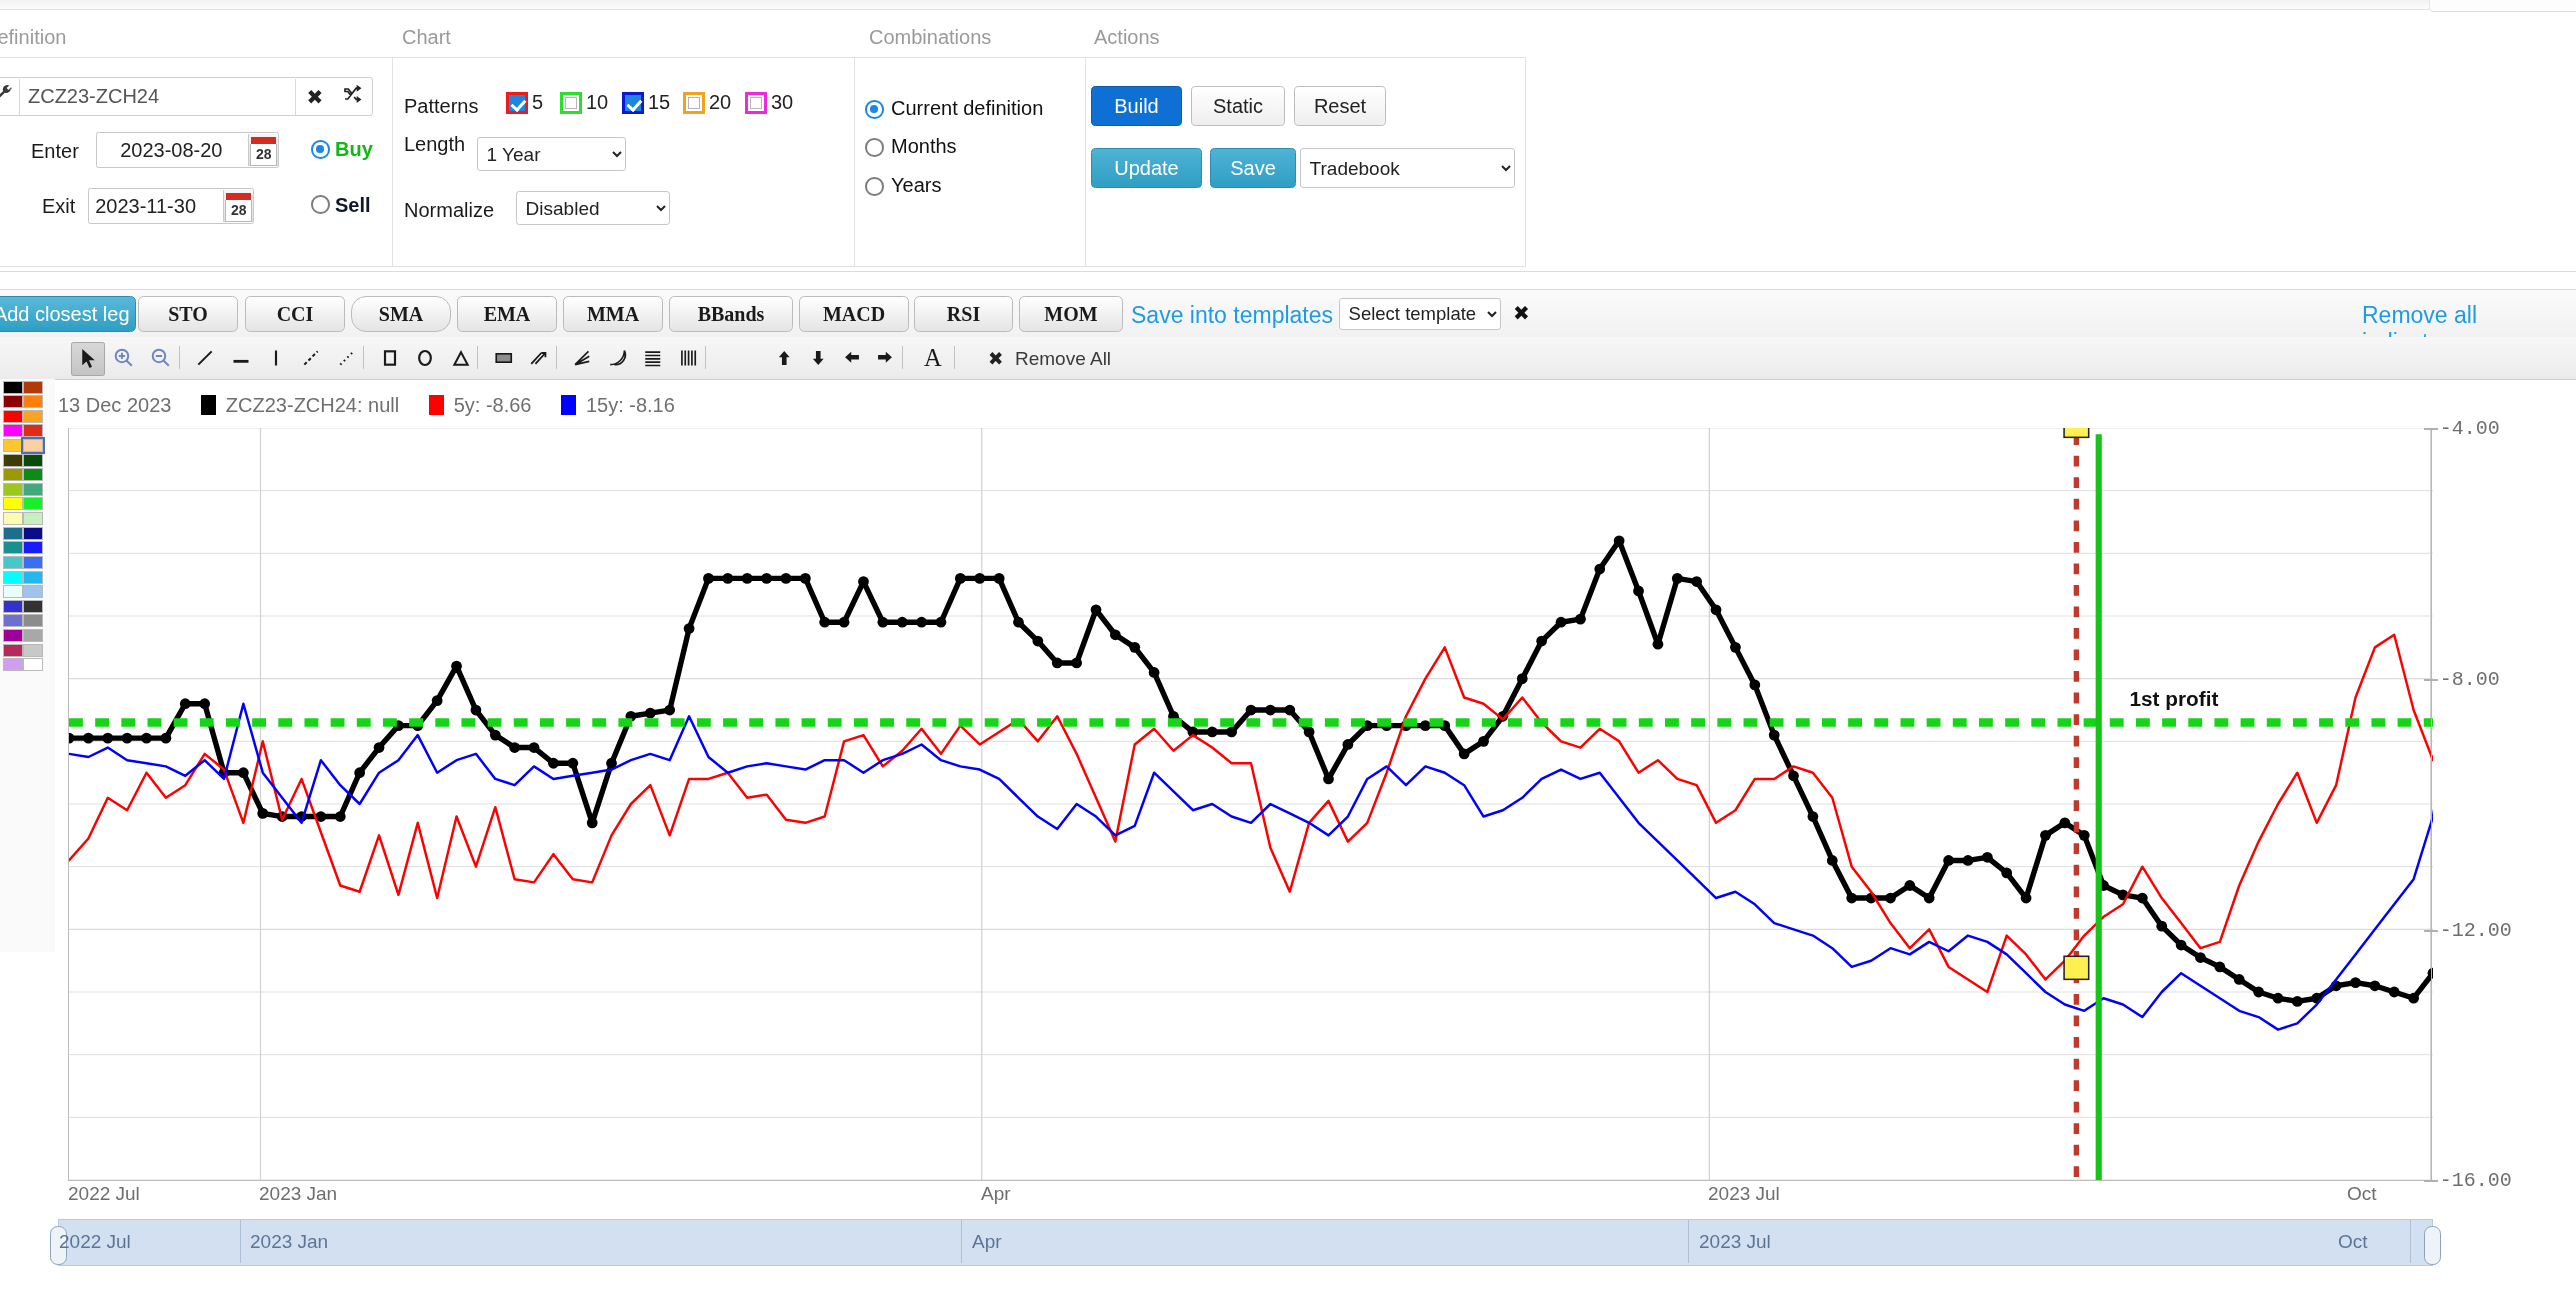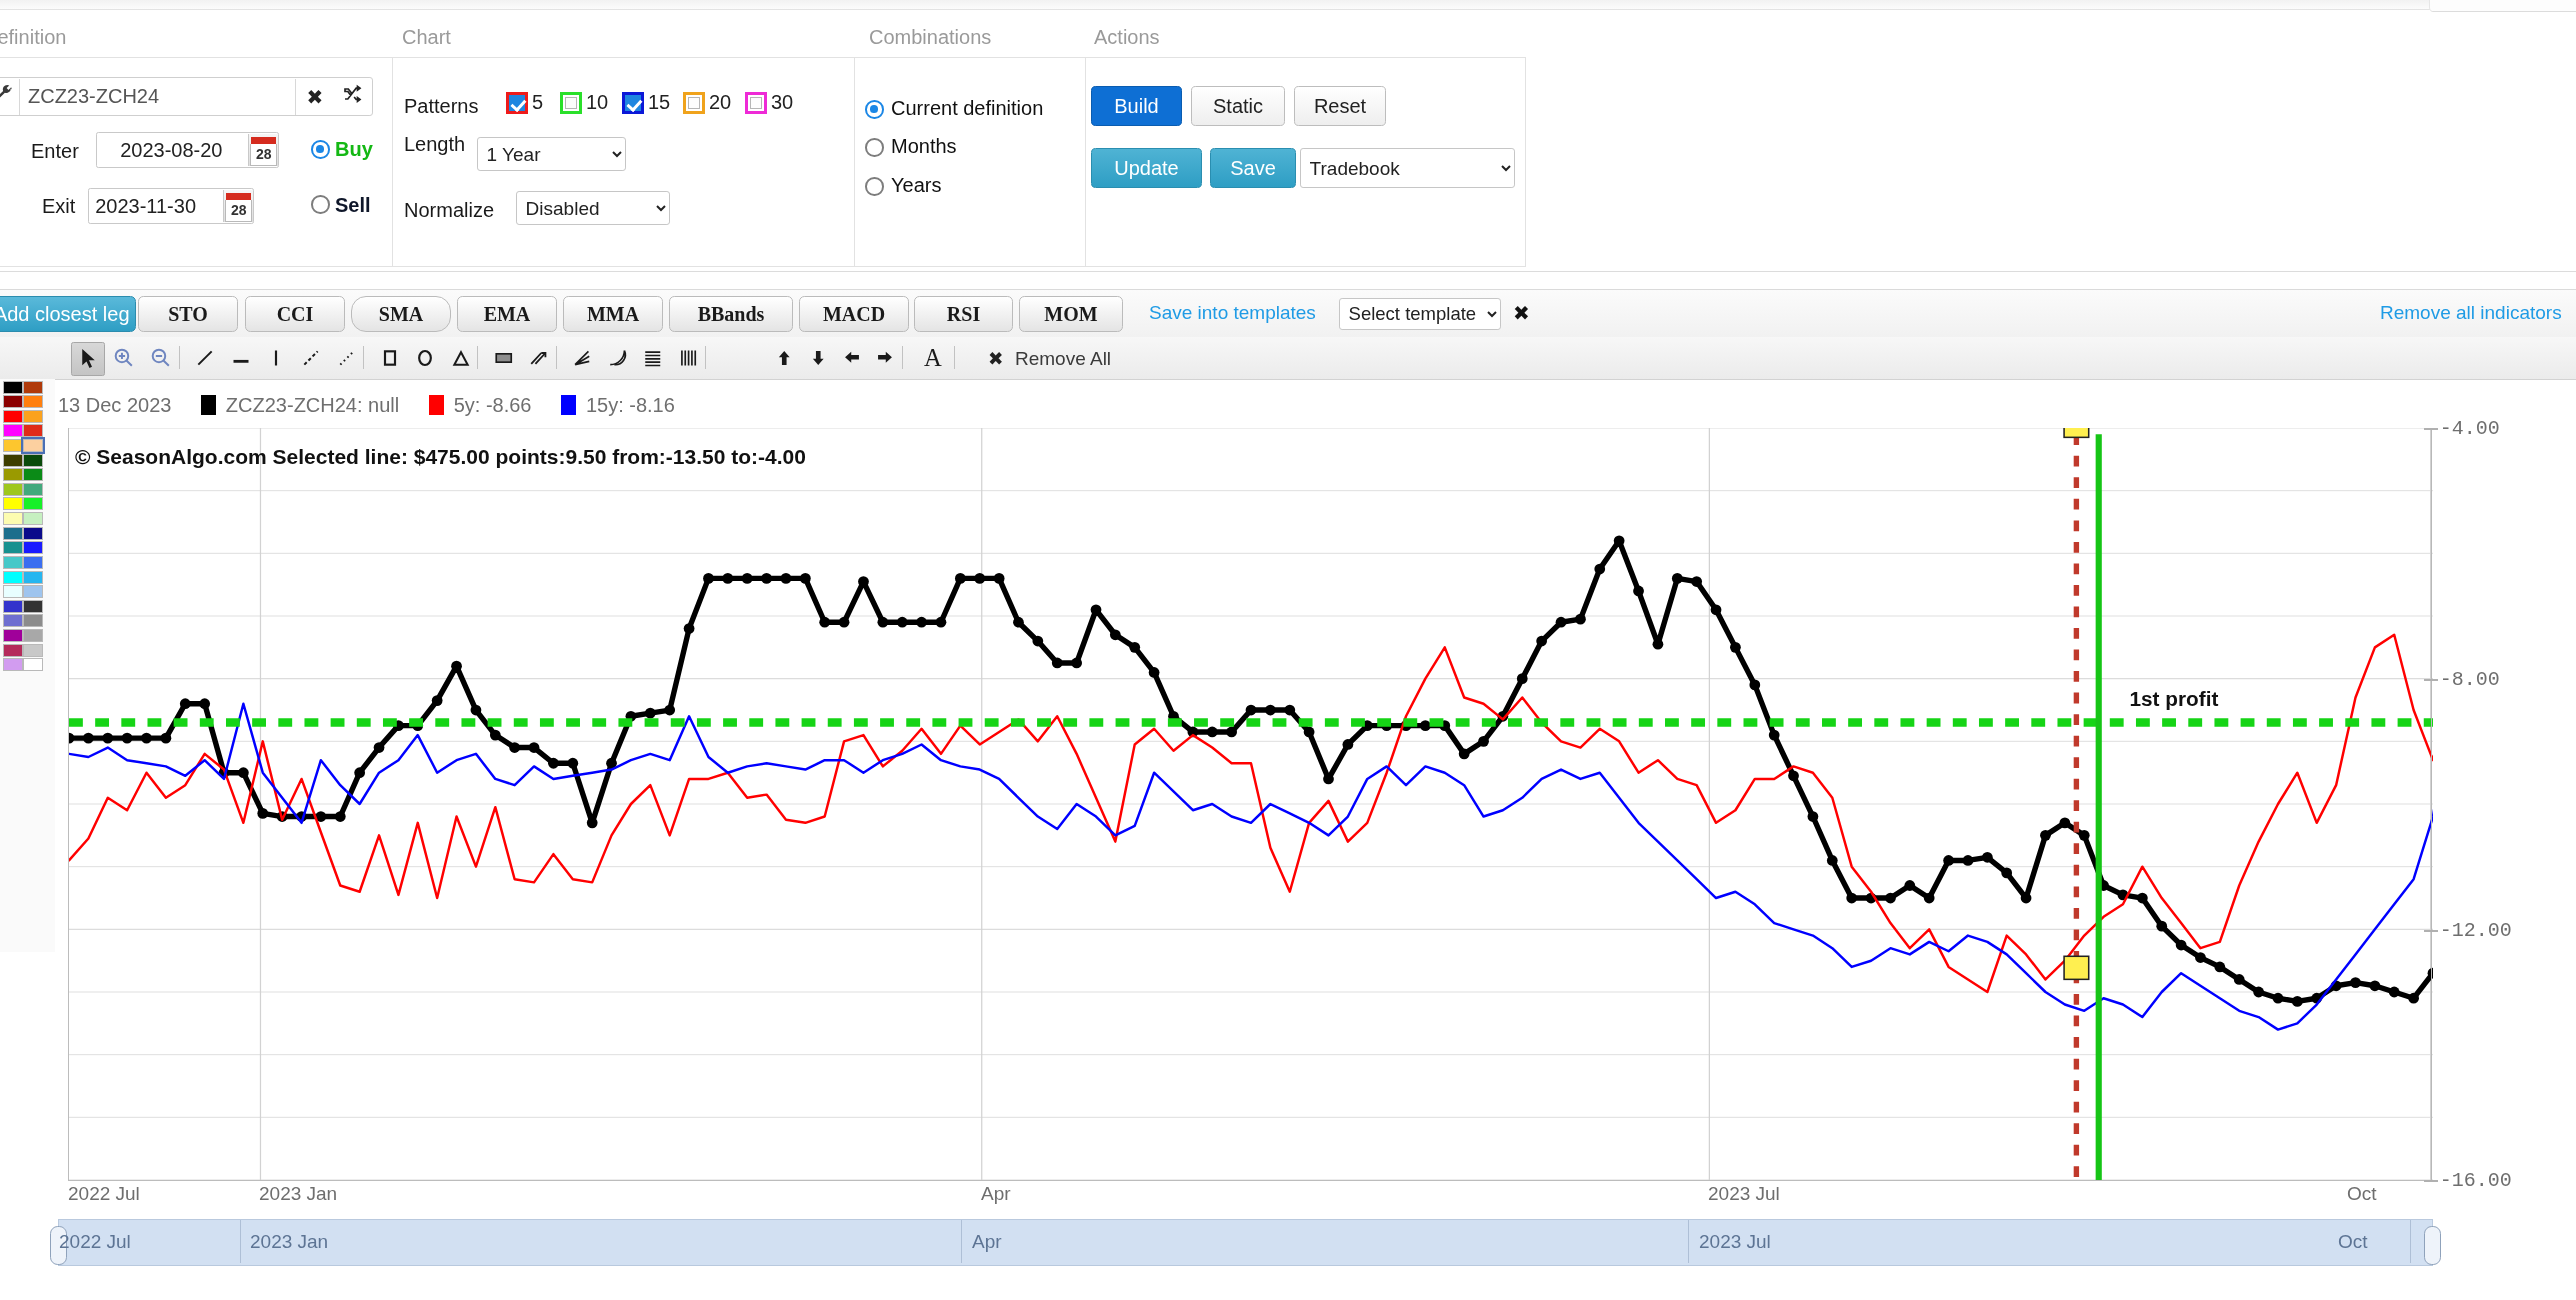--- a/index.html
+++ b/index.html
@@ -62,21 +62,21 @@
   .btn-teal{background:linear-gradient(#4fb3d4,#2e9ec4);border:0.8px solid #2a8eb0;color:#fff;}
 
   
   .indbar{position:absolute;left:0;top:289px;width:2576px;height:48px;
     background:linear-gradient(#fbfbfb,#f1f1f1);border-top:0.8px solid #dadada;border-bottom:0.8px solid #cfcfcf;}
   .ind-btn{position:absolute;top:6.2px;height:34px;border:0.8px solid #bbb;border-radius:5.4px;
     background:linear-gradient(#ffffff,#e4e4e4);color:#1a1a1a;font-size:20px;font-weight:bold;
     display:flex;align-items:center;justify-content:center;cursor:pointer;font-family:"Liberation Serif",serif;}
   .ind-btn.active{background:linear-gradient(#5ab9da,#2e9ec4);border-color:#2b8cae;color:#fff;
     font-family:"Liberation Sans",sans-serif;font-weight:normal;}
-  .link{color:#1f9be5;font-size:19px;cursor:pointer;margin-left:18px;}
+  .link{color:#1f9be5;font-size:23px;cursor:pointer;}
 
   
   .drawbar{position:absolute;left:0;top:337px;width:2576px;height:42px;
     background:linear-gradient(#f7f7f7,#ebebeb);border-bottom:0.8px solid #d2d2d2;}
   .tool{position:absolute;top:4.6px;width:32px;height:32px;display:flex;align-items:center;justify-content:center;
     cursor:pointer;color:#1a1a1a;font-size:20px;}
   .tool.sel{background:linear-gradient(#d8d8d8,#c4c4c4);border:0.8px solid #a7a7a7;border-radius:2.3px;}
   .tsep{position:absolute;top:9.2px;width:0.8px;height:23px;background:#c2c2c2;}
 
   
@@ -547,21 +547,20 @@
         <path d="M0.0 423.8 L25.2 427.9 L50.4 415.6 L75.5 432.0 L100.7 436.0 L125.9 440.1 L151.1 452.3 L176.3 432.0 L201.4 456.4 L226.6 358.6 L251.8 448.3 L277.0 480.9 L302.2 513.5 L327.3 432.0 L352.5 464.5 L377.7 489.0 L402.9 448.3 L428.1 432.0 L453.2 399.4 L478.4 448.3 L503.6 432.0 L528.8 423.8 L554.0 456.4 L579.1 464.5 L604.3 440.1 L629.5 456.4 L654.7 452.3 L679.9 448.3 L705.0 444.2 L730.2 432.0 L755.4 423.8 L780.6 432.0 L805.8 374.9 L831.0 427.9 L856.1 448.3 L881.3 440.1 L906.5 436.0 L931.7 440.1 L956.9 444.2 L982.0 432.0 L1007.2 432.0 L1032.4 448.3 L1057.6 432.0 L1082.8 423.8 L1107.9 411.6 L1133.1 432.0 L1158.3 440.1 L1183.5 444.2 L1208.7 456.4 L1233.8 480.9 L1259.0 505.3 L1284.2 521.6 L1309.4 489.0 L1334.6 505.3 L1359.7 529.8 L1384.9 517.5 L1410.1 448.3 L1435.3 472.7 L1460.5 497.1 L1485.6 489.0 L1510.8 505.3 L1536.0 513.5 L1561.2 489.0 L1586.4 501.2 L1611.5 513.5 L1636.7 529.8 L1661.9 505.3 L1687.1 456.4 L1712.3 440.1 L1737.4 464.5 L1762.6 440.1 L1787.8 448.3 L1813.0 464.5 L1838.2 505.3 L1863.3 497.1 L1888.5 480.9 L1913.7 456.4 L1938.9 444.2 L1964.1 456.4 L1989.2 448.3 L2014.4 480.9 L2039.6 513.5 L2064.8 537.9 L2090.0 562.4 L2115.1 586.8 L2140.3 611.3 L2165.5 603.1 L2190.7 619.4 L2215.9 643.9 L2241.0 652.0 L2266.2 660.1 L2291.4 676.5 L2316.6 700.9 L2341.8 692.8 L2367.0 676.5 L2392.1 684.6 L2417.3 668.3 L2442.5 680.5 L2467.7 660.1 L2492.9 668.3 L2518.0 684.6 L2543.2 709.0 L2568.4 733.5 L2593.6 749.8 L2618.8 758.0 L2643.9 741.6 L2669.1 749.8 L2694.3 766.1 L2719.5 733.5 L2744.7 709.0 L2769.8 725.4 L2795.0 741.6 L2820.2 758.0 L2845.4 766.1 L2870.6 782.4 L2895.7 774.3 L2920.9 749.8 L2946.1 717.2 L2971.3 684.6 L2996.5 652.0 L3021.6 619.4 L3046.8 586.8 L3072.0 505.3 L3097.2 342.3 L3122.4 350.5 " fill="none" stroke="#0000ff" stroke-width="3.2" stroke-linejoin="round" stroke-linecap="round"></path>
         <line x1="0" y1="383.04999999999995" x2="3072" y2="383.04999999999995" stroke="#16d416" stroke-width="11" stroke-dasharray="18 16"></line>
         <line x1="2608.5888" y1="8.14999999999997" x2="2608.5888" y2="978" stroke="#c0392b" stroke-width="7" stroke-dasharray="14 14"></line>
         <line x1="2637.6192" y1="8.14999999999997" x2="2637.6192" y2="978" stroke="#16c516" stroke-width="8"></line>
         <line x1="3674.4192000000003" y1="0" x2="3674.4192000000003" y2="978" stroke="#ee0000" stroke-width="9"></line>
         <rect x="2592.5888" y="-17.85000000000003" width="32" height="30" fill="#ffef50" stroke="#222" stroke-width="2"></rect>
         <rect x="2592.5888" y="687.05" width="32" height="30" fill="#ffef50" stroke="#222" stroke-width="2"></rect>
         <text x="2677.6192" y="361.04999999999995" fill="#111" font-size="27" font-weight="bold" font-family="&quot;Liberation Sans&quot;, sans-serif">1st profit</text>
       </svg>
   </div>
-  <div class="copy">© SeasonAlgo.com Selected line: $475.00 points:9.50 from:-13.50 to:-4.00</div>
 
   <div class="yax" id="yaxis">
       <div class="ytickmark" style="top: 0px;"></div>
       <div class="ytick" style="top: 0px;">-4.00</div>
       <div class="ytickmark" style="top: 251px;"></div>
       <div class="ytick" style="top: 251px;">-8.00</div>
       <div class="ytickmark" style="top: 502px;"></div>
       <div class="ytick" style="top: 502px;">-12.00</div>
       <div class="ytickmark" style="top: 752px;"></div>
       <div class="ytick" style="top: 752px;">-16.00</div>

